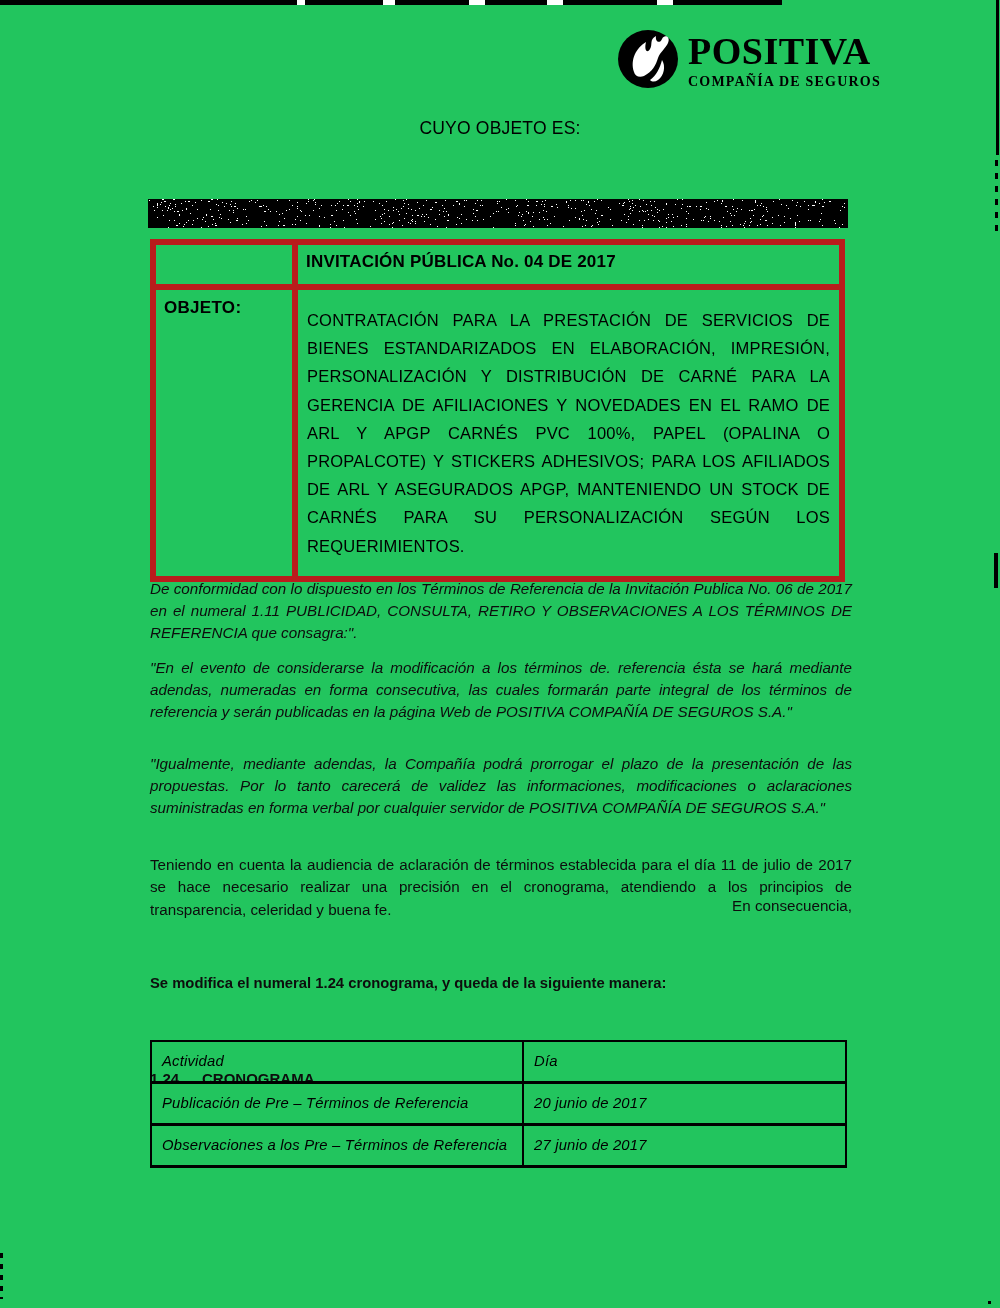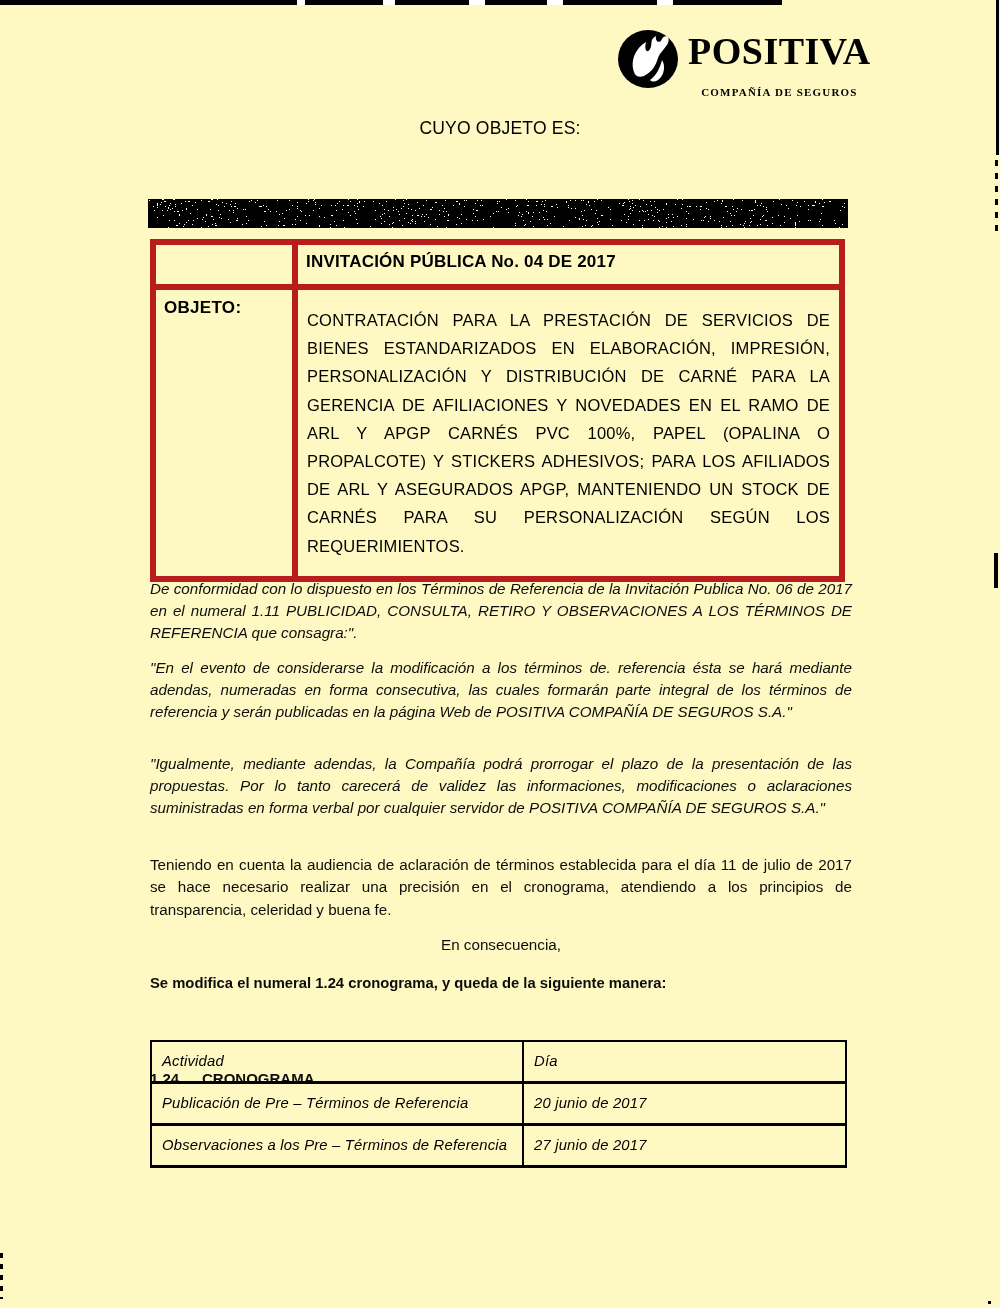--- a/index.html
+++ b/index.html
@@ -1,18 +1,18 @@
 <!DOCTYPE html>
 <html><head>
 <meta charset="utf-8">
 <style>
   html,body { margin:0; padding:0; background:#e8e8e8; }
   .page {
     position:relative; width:1000px; height:1308px; margin:0 auto;
-    background:#fef9c3; overflow:hidden;
+    background:#22c55e; overflow:hidden;
     font-family:"Liberation Sans", sans-serif; color:#0d0d0d;
   }
 
   
   .artifact-top {
     position:absolute; left:0; top:0; width:782px; height:5px;
     background:linear-gradient(90deg,
       #000 0 38%, #fff 38% 39%, #000 39% 49%, #fff 49% 50.5%,
       #000 50.5% 60%, #fff 60% 62%, #000 62% 70%, #fff 70% 72%,
       #000 72% 84%, #fff 84% 86%, #000 86% 100%);
@@ -27,22 +27,22 @@
 
   
   .logo { position:absolute; left:615px; top:28px; display:flex; align-items:flex-start; }
   .logo-mark { width:66px; height:62px; flex:0 0 auto; }
   .logo-text { margin-left:7px; }
   .logo-name {
     font-family:"Liberation Serif", serif; font-weight:600;
     font-size:38px; line-height:1; letter-spacing:0.5px; margin-top:4px; color:#000;
   }
   .logo-sub {
-    font-family:"Liberation Serif", serif; font-size:11px; letter-spacing:1.2px;
-    margin-top:16px; text-align:center; color:#000; font-weight:600;
+    font-family:"Liberation Serif", serif; font-size:14px; letter-spacing:1.2px;
+    margin-top:4px; text-align:center; color:#000; font-weight:600;
   }
 
   
   .doc-title {
     position:absolute; left:0; top:114px; width:100%;
     text-align:center; font-size:17.5px; line-height:29px; letter-spacing:0.2px; color:#000;
   }
   .doc-title .b { font-weight:bold; }
 
   
@@ -66,21 +66,21 @@
   
   .para {
     position:absolute; left:150px; width:702px;
     font-size:15.2px; line-height:21.8px; text-align:justify; color:#0d0d0d;
   }
   .ital { font-style:italic; }
   .p1 { top:578px; }
   .p2 { top:657px; }
   .p3 { top:753px; }
   .p4 { top:854px; line-height:22.4px; }
-  .p5 { top:934px; text-align:center; }
+  .p5 { top:895px; text-align:right; }
   .p6 { top:973px; font-weight:bold; font-size:14.8px; text-align:left; }
   .sec { top:1068px; font-weight:bold; font-size:15px; text-align:left; }
   .sec-num { display:inline-block; width:52px; }
 
   
   .cron-table {
     position:absolute; left:150px; top:1040px; width:697px;
     border-collapse:collapse; table-layout:fixed; color:#000;
   }
   .cron-table td {

